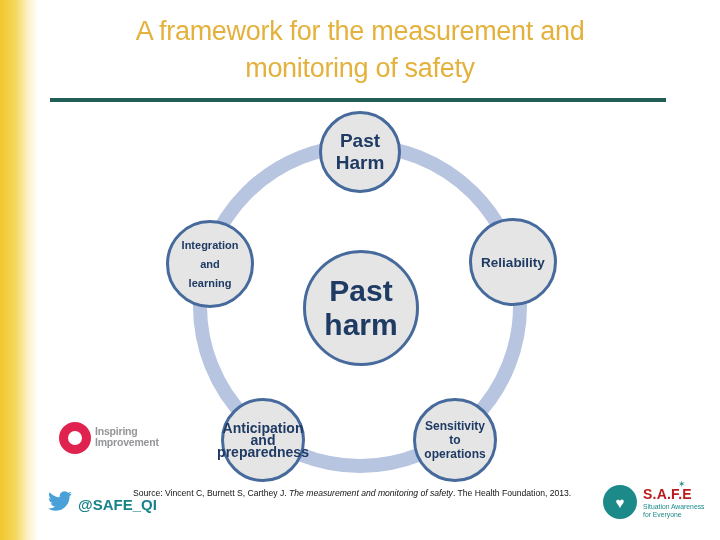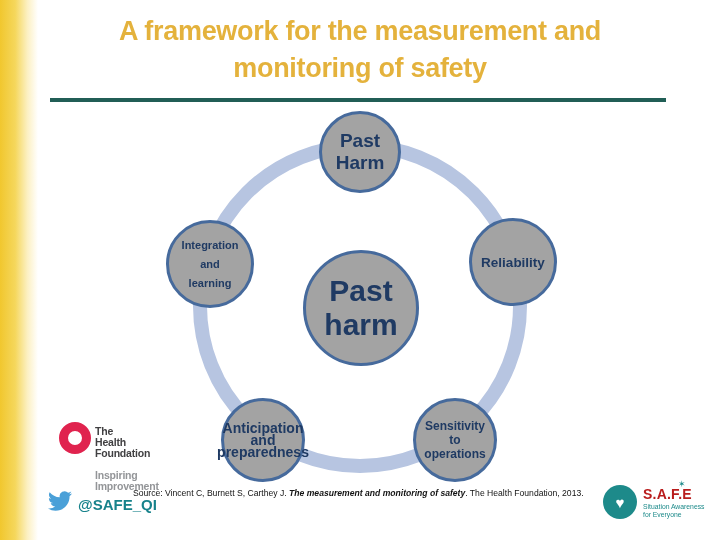--- a/index.html
+++ b/index.html
@@ -6,32 +6,32 @@
   .slide {
     position:relative; width:720px; height:540px; background:#ffffff;
     overflow:hidden; font-family:"Liberation Sans", sans-serif;
   }
   .left-bar {
     position:absolute; left:0; top:0; width:38px; height:540px;
     background:linear-gradient(to right,#F1C72E 0%,#F5D75C 40%,#FCF0C2 72%,#ffffff 100%);
   }
   .title {
     position:absolute; left:0; top:13px; width:720px; text-align:center;
-    font-size:27px; line-height:37px; font-weight:bold; color:#E4B23C;
+    font-size:27px; line-height:37px; font-weight:normal; color:#E4B23C;
     white-space:pre-line; letter-spacing:-0.3px;
   }
   .rule { position:absolute; left:50px; top:98px; width:616px; height:4px; background:#215E56; }
 
   
   .ring {
     position:absolute; left:193px; top:139px; width:334px; height:334px;
     box-sizing:border-box; border:14px solid #B7C5E1; border-radius:50%;
   }
   .node {
-    position:absolute; box-sizing:border-box; background:#a3a3a3;
+    position:absolute; box-sizing:border-box; background:#e5e5e5;
     border:3px solid #466A9C; border-radius:50%;
     display:flex; align-items:center; justify-content:center;
     text-align:center; color:#1F3A63; font-weight:bold; white-space:pre-line;
   }
   .node-top          { left:319px; top:111px; width:82px;  height:82px;  font-size:19px;   line-height:22px; }
   .node-left         { left:166px; top:220px; width:88px;  height:88px;  font-size:11px;   line-height:19px; }
   .node-right        { left:469px; top:218px; width:88px;  height:88px;  font-size:13.5px; line-height:15px; }
   .node-bottom-left  { left:221px; top:398px; width:84px;  height:84px;  font-size:14px;   line-height:12px; }
   .node-bottom-right { left:413px; top:398px; width:84px;  height:84px;  font-size:12px;   line-height:14px; }
   .node-center       { left:303px; top:250px; width:116px; height:116px; font-size:30px;   line-height:34px; }
@@ -45,21 +45,21 @@
              letter-spacing:-0.2px; white-space:pre-line; }
   .hf-name { font-weight:bold; color:#414042; }
   .hf-tagline { color:#939598; font-weight:bold; }
 
   
   .twitter-icon { position:absolute; left:46px; top:489px; width:28px; height:24px; }
   .twitter-handle { position:absolute; left:78px; top:496px; font-size:15px;
                     font-weight:bold; color:#17828B; }
   .source { position:absolute; left:133px; top:488px; width:472px; font-size:8.6px;
             line-height:11.5px; color:#121212; }
-  .source em { font-style:italic;font-weight:bold; }
+  .source em { font-style:italic; }
 
   
   .safe-mark {
     position:absolute; left:603px; top:485px; width:34px; height:34px;
     border-radius:50%; background:#1D8A8A; color:#ffffff;
     display:flex; align-items:center; justify-content:center; font-size:15px; line-height:15px;
   }
   .safe-name { position:absolute; left:643px; top:486px; font-size:14px;
                font-weight:bold; color:#b91c1c; letter-spacing:0.2px; }
   .safe-sparkle { position:absolute; left:678px; top:479px; font-size:9px; color:#1D8A8A; }
@@ -98,23 +98,20 @@
 to
 operations</div>
 
     <div class="node node-center">Past
 harm</div>
   </div>
 
   <div>
     <div class="hf-mark"></div>
     <div class="hf-text">
-      <div class="hf-name">The
-Health
-Foundation</div>
       <div class="hf-tagline">Inspiring
 Improvement</div>
     </div>
   </div>
 
   <svg class="twitter-icon" viewBox="0 0 24 24" aria-hidden="true">
     <path fill="#4AA0D8" d="M23.953 4.57a10 10 0 01-2.825.775 4.958 4.958 0 002.163-2.723c-.951.555-2.005.959-3.127 1.184a4.92 4.92 0 00-8.384 4.482C7.69 8.095 4.067 6.13 1.64 3.162a4.822 4.822 0 00-.666 2.475c0 1.71.87 3.213 2.188 4.096a4.904 4.904 0 01-2.228-.616v.06a4.923 4.923 0 003.946 4.827 4.996 4.996 0 01-2.212.085 4.936 4.936 0 004.604 3.417 9.867 9.867 0 01-6.102 2.105c-.39 0-.779-.023-1.17-.067a13.995 13.995 0 007.557 2.209c9.053 0 13.998-7.496 13.998-13.985 0-.21 0-.42-.015-.63A9.935 9.935 0 0024 4.59z"></path>
   </svg>
   <div class="twitter-handle">@SAFE_QI</div>
 

